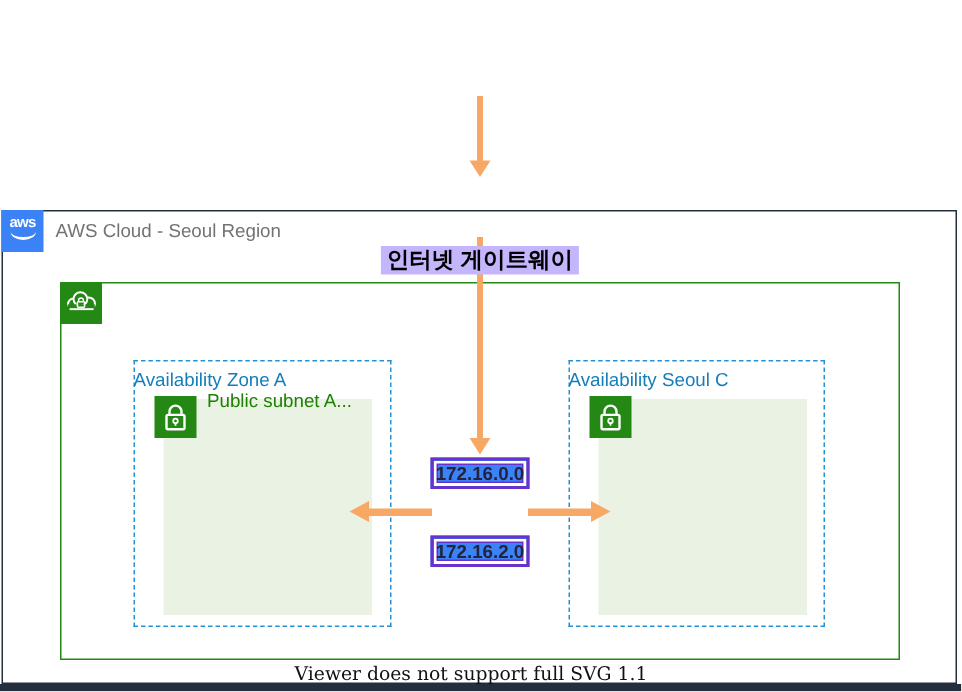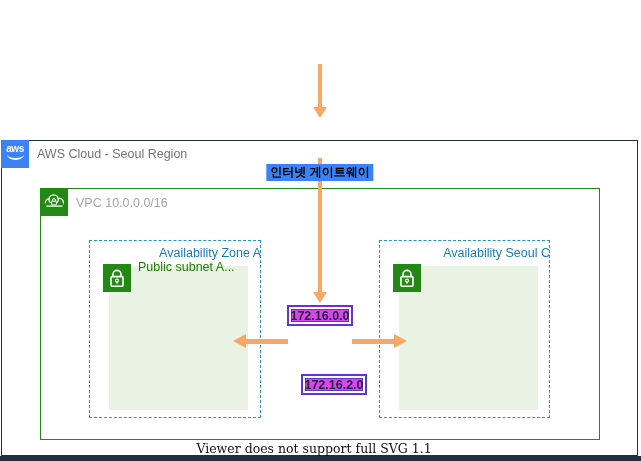--- a/index.html
+++ b/index.html
@@ -25,55 +25,55 @@
   
   .region-box { left: 1px; top: 140px; width: 637px; height: 316px; border: 1px solid #232F3E; background: transparent; }
   .bottom-bar { left: 0; top: 456px; width: 641px; height: 5px; background: #232F3E; }
   .aws-logo { left: 1px; top: 140px; width: 28px; height: 28px; background: #3b82f6; text-align: center; }
   .aws-logo .aws-word { display: block; color: #ffffff; font-size: 10px; font-weight: bold; letter-spacing: -0.5px; line-height: 14px; margin-top: 2px; }
   .aws-logo .aws-smile { display: block; width: 17px; height: 7px; margin: -3px auto 0 auto;
     border: 0 solid #ffffff; border-bottom-width: 2px; border-radius: 0 0 100% 100% / 0 0 160% 160%; }
   .region-title { left: 37px; top: 147px; font-size: 12.5px; color: #737373; white-space: nowrap; }
 
   
-  .igw-label { left: 320px; top: 164px; transform: translateX(-50%); background: #3b82f6;
-    padding: 0 4px; font-size: 12px; font-weight: 600; color: #000000; white-space: nowrap; z-index: 3; }
+  .igw-label { left: 320px; top: 164px; transform: translateX(-50%); background: #c4b5fd;
+    padding: 0 4px; font-size: 15px; font-weight: 600; color: #000000; white-space: nowrap; z-index: 3; }
 
   
   .vpc-box { left: 40px; top: 188px; width: 560px; height: 252px; border: 1px solid #248814; }
   .vpc-icon { left: 40px; top: 188px; width: 28px; height: 28px; background: #248814; }
   .vpc-label { left: 76px; top: 196px; font-size: 12.5px; color: #A6A6A6; white-space: nowrap; }
 
   
   .az-box { border: 1px dashed #2492D4; }
   .az-a { left: 89px;  top: 240px; width: 172px; height: 178px; }
   .az-c { left: 379px; top: 240px; width: 171px; height: 178px; }
-  .az-label { top: 246px; font-size: 12.5px; color: #147EBA; text-align: right; white-space: nowrap; }
+  .az-label { top: 246px; font-size: 12.5px; color: #147EBA; text-align: left; white-space: nowrap; }
   .az-label.a { left: 89px;  width: 172px; }
   .az-label.c { left: 379px; width: 171px; }
 
   
   .subnet-box { background: #EAF3E3; }
   .subnet-a { left: 109px; top: 266px; width: 139px; height: 144px; }
   .subnet-c { left: 399px; top: 266px; width: 139px; height: 144px; }
   .lock-icon { width: 28px; height: 28px; background: #248814; }
   .lock-a { left: 103px; top: 264px; }
   .lock-c { left: 393px; top: 264px; }
   .subnet-label { top: 260px; font-size: 12.5px; color: #1D8102; white-space: nowrap; }
   .subnet-label.a { left: 138px; }
   .subnet-label.c { left: 428px; }
 
   
-  .ip-box { left: 287px; width: 66px; height: 21px; background: #d946ef;
+  .ip-box { left: 287px; width: 66px; height: 21px; background: #3b82f6;
     border: 2px solid #6633CC; box-shadow: inset 0 0 0 2px #ffffff, inset 0 0 0 3px #6633CC;
     z-index: 2; display: flex; align-items: center; justify-content: center;
     font-size: 12.5px; font-weight: bold; color: #23233F; }
   .ip-1 { top: 305px; }
   .ip-2 { top: 331px; }
-  .ip-3 { top: 374px; margin-left: 14px; }
+  .ip-3 { top: 357px; }
 
   
   .footer-note { left: 0; top: 441px; width: 628px; text-align: center;
     font-family: "DejaVu Serif", serif; font-size: 12.5px; color: #111111; }
 
   svg .wstroke { stroke: #ffffff; fill: none; }
 </style>
 </head>
 <body>
 
@@ -101,21 +101,20 @@
     <svg width="28" height="28" viewBox="0 0 28 28">
       <circle cx="9" cy="14.6" r="3.6" class="wstroke" style="fill:#248814" stroke-width="1.3"></circle>
       <circle cx="19.2" cy="14.4" r="4.1" class="wstroke" style="fill:#248814" stroke-width="1.3"></circle>
       <circle cx="13.6" cy="11.4" r="4.6" class="wstroke" style="fill:#248814" stroke-width="1.3"></circle>
       <rect x="5.2" y="14.9" width="18" height="5.5" style="fill:#248814"></rect>
       <line x1="6.4" y1="18.1" x2="22.4" y2="18.1" class="wstroke" stroke-width="1.3"></line>
       <path d="M12.4 13.2 v-1 a1.6 1.6 0 0 1 3.2 0 v1" class="wstroke" stroke-width="1"></path>
       <rect x="11.6" y="13.2" width="4.8" height="3.6" rx="0.6" class="wstroke" stroke-width="1"></rect>
     </svg>
   </div>
-  <div class="abs vpc-label">VPC 10.0.0.0/16</div>
 
   <div class="abs az-box az-a"></div>
   <div class="abs az-label a">Availability Zone A</div>
   <div class="abs subnet-box subnet-a"></div>
   <div class="abs lock-icon lock-a">
     <svg width="28" height="28" viewBox="0 0 28 28">
       <path d="M10 12.6 v-2.2 a4 4 0 0 1 8 0 v2.2" class="wstroke" stroke-width="1.6"></path>
       <rect x="8" y="12.6" width="12" height="9.6" rx="1" class="wstroke" stroke-width="1.6"></rect>
       <circle cx="14" cy="16.6" r="1.5" class="wstroke" stroke-width="1.2"></circle>
       <line x1="14" y1="18" x2="14" y2="19.8" class="wstroke" stroke-width="1.2"></line>

